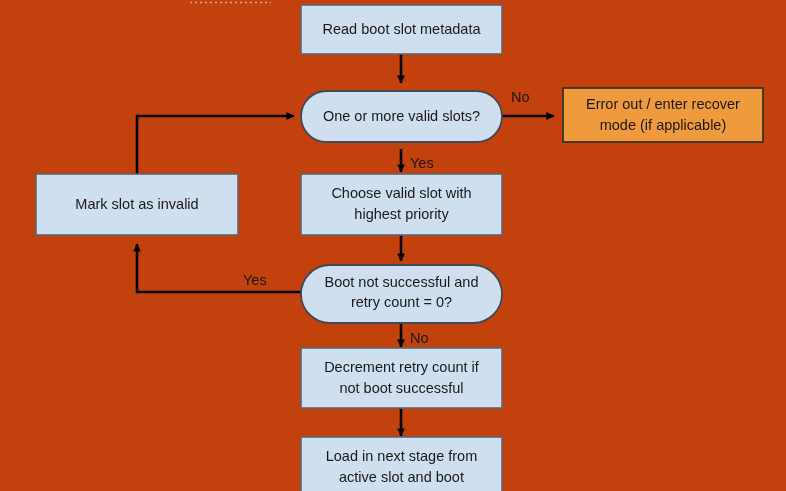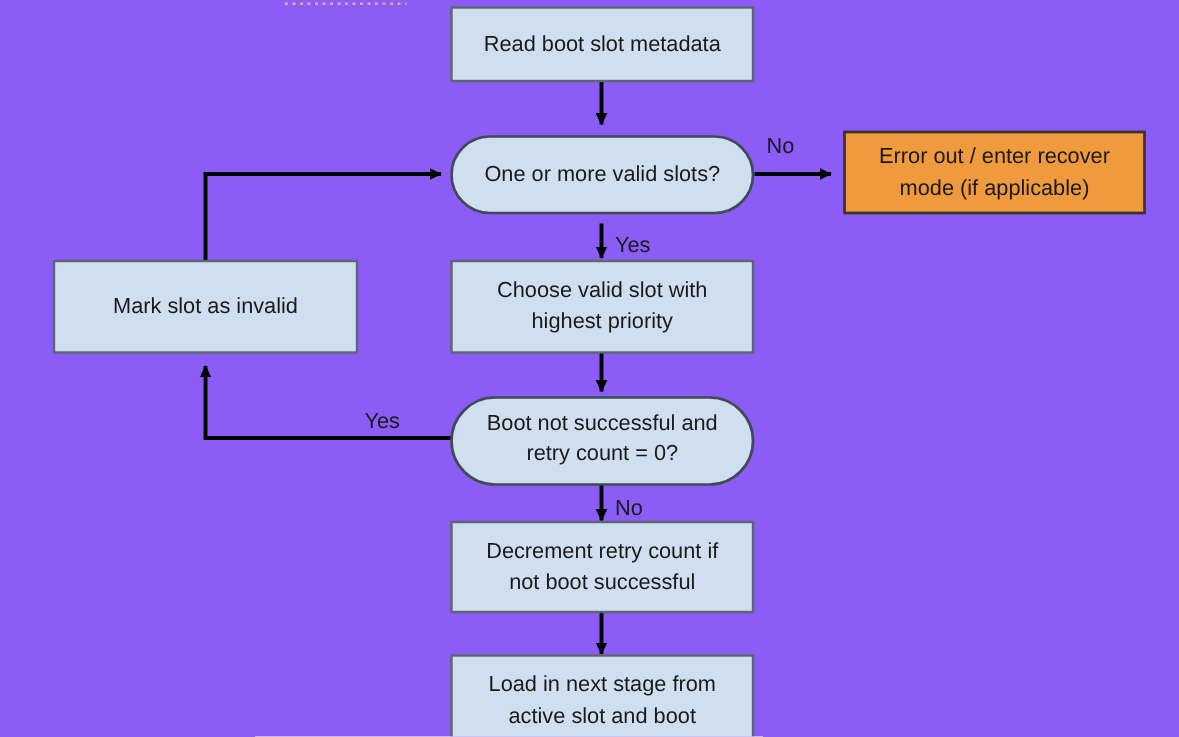--- a/index.html
+++ b/index.html
@@ -7,21 +7,21 @@
     padding: 0;
     background: #ffffff;
   }
   body {
     font-family: "Liberation Sans", sans-serif;
   }
   #canvas {
     position: relative;
     width: 786px;
     height: 491px;
-    background: #8b5cf6;
+    background: #c2410c;
     overflow: hidden;
   }
   #flow-svg {
     display: block;
     width: 786px;
     height: 491px;
   }
   .node-text {
     font-family: "Liberation Sans", sans-serif;
     font-size: 14.5px;

